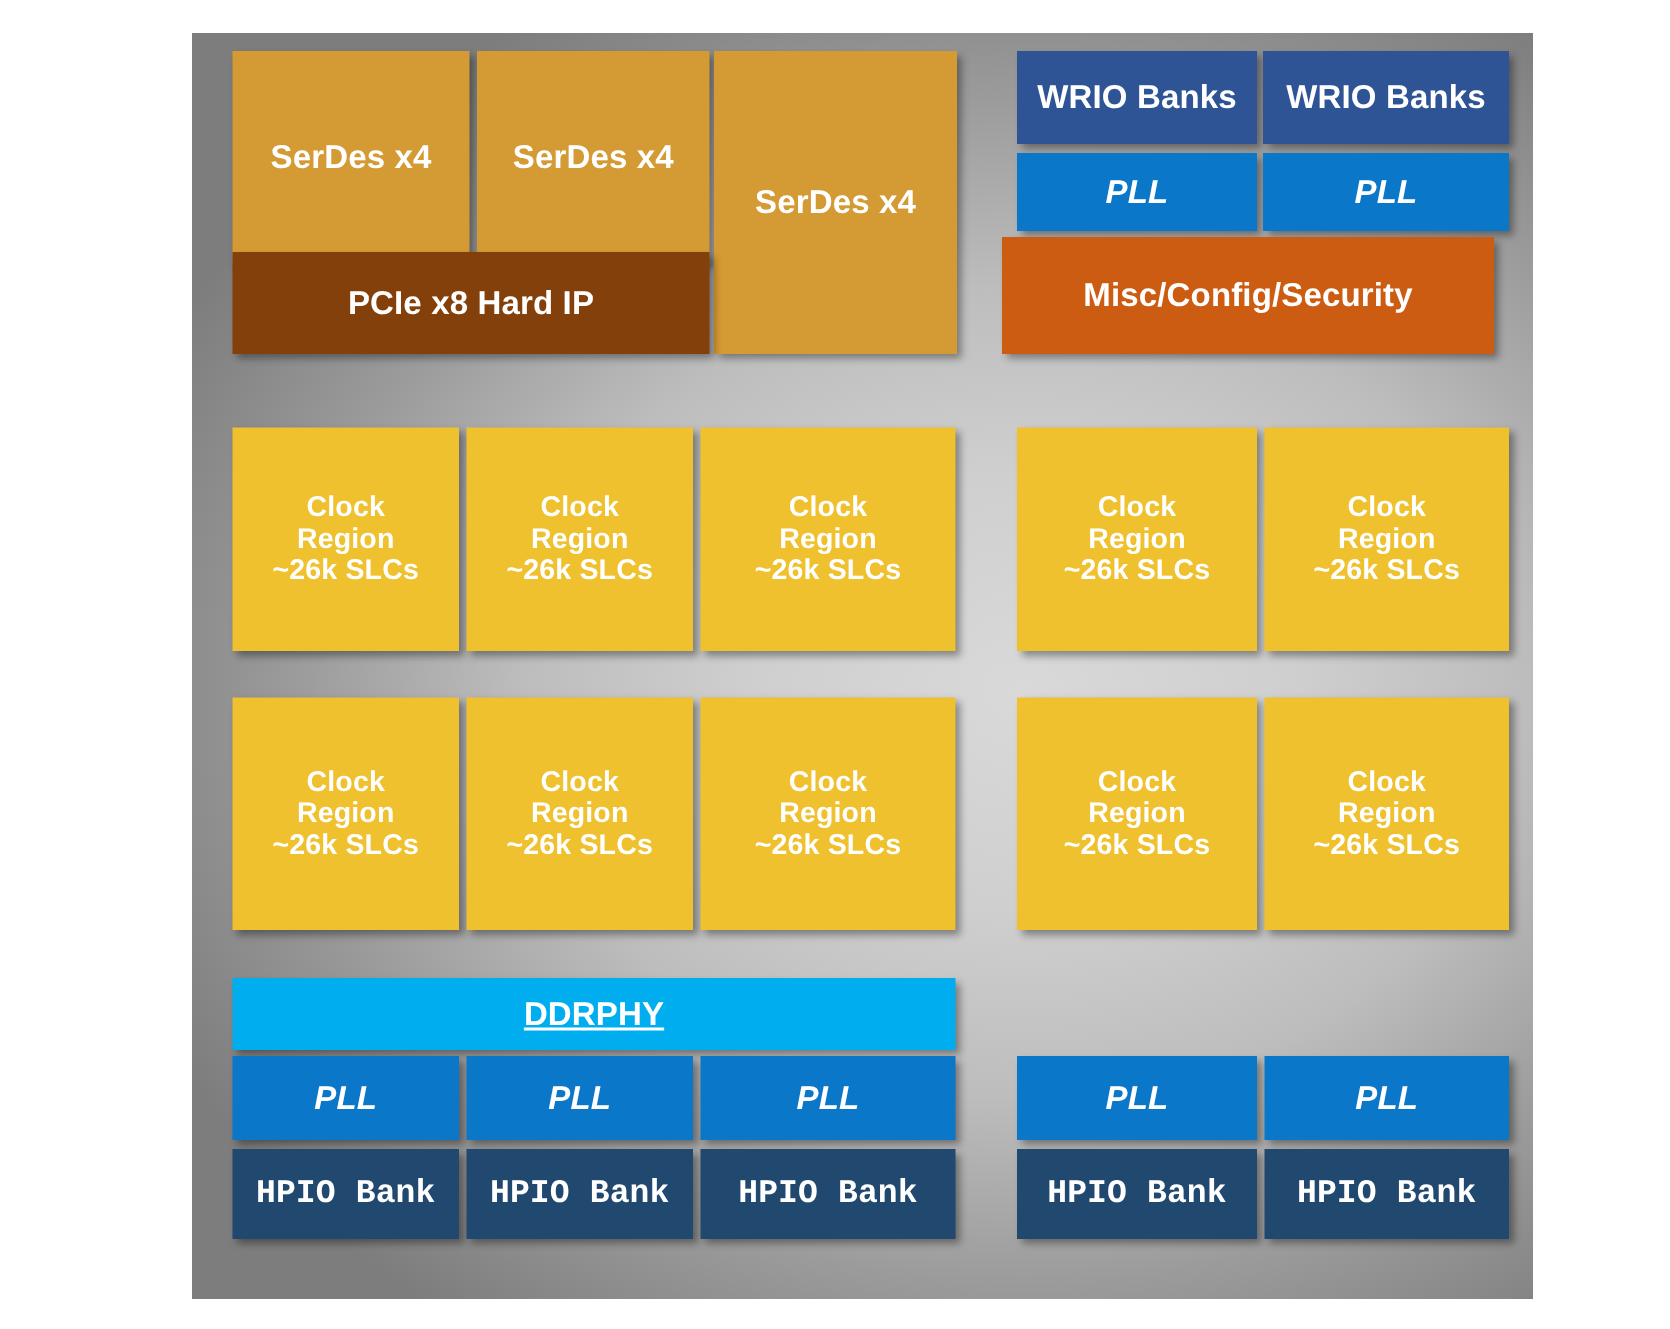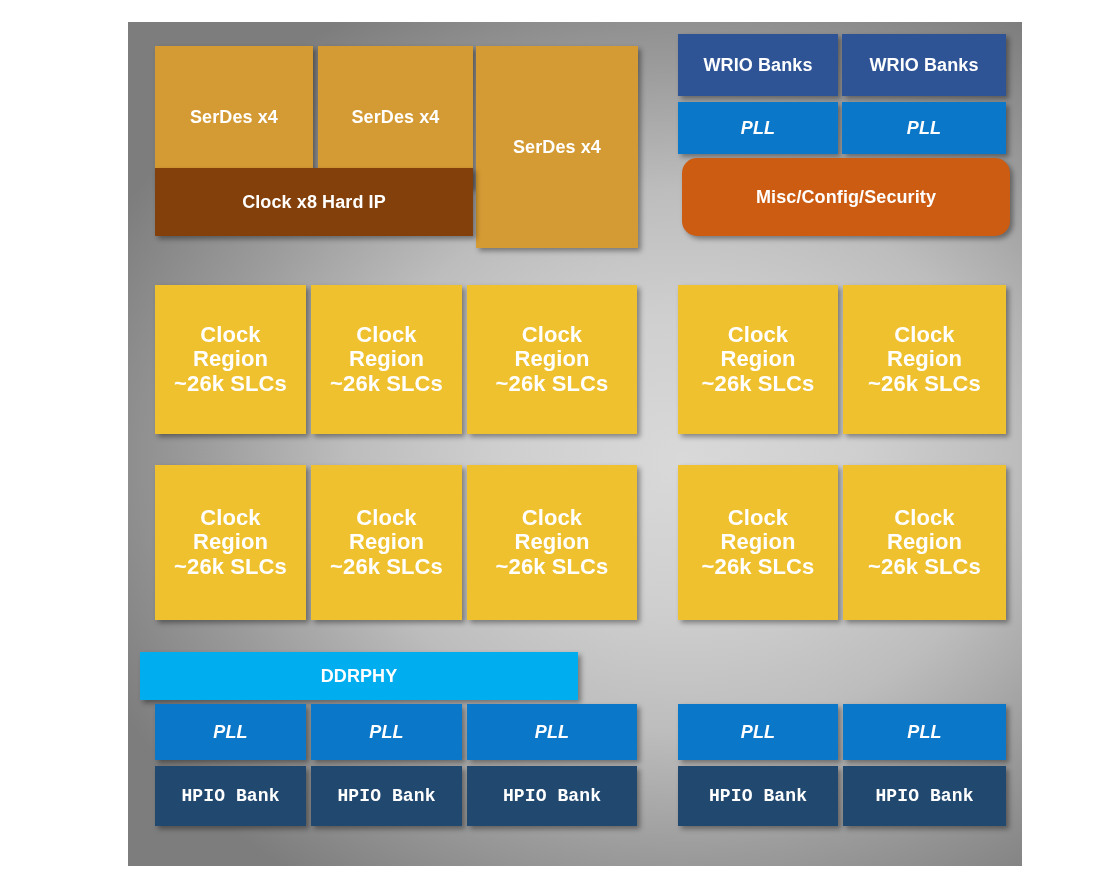--- a/index.html
+++ b/index.html
@@ -35,54 +35,54 @@
     color: #ffffff;
     font-weight: bold;
     line-height: 1.12;
     box-shadow: 3px 3px 5px rgba(0,0,0,0.38);
     box-sizing: border-box;
     white-space: pre-line;
     letter-spacing: 0.1px;
   }
 
   
-  .c-serdes   { background: #d49a33; margin-top: 12px; }
+  .c-serdes   { background: #d49a33; }
   .c-pcie     { background: #84400b; }
   .c-wrio     { background: #2e5496; }
   .c-pll      { background: #0a77c8; font-style: italic; }
   .c-misc     { background: #cc5c12; }
   .c-clock    { background: #f0c12e; }
   .c-ddrphy   { background: #00aeef; }
   .c-hpio     { background: #21486e; font-family: Liberation Mono, monospace; }
 
-  .t22 { font-size: 18px; }
-  .t21 { font-size: 22px; }
+  .t22 { font-size: 22px; }
+  .t21 { font-size: 19px; }
 </style>
 </head>
 <body>
 
 <div id="die-canvas">
 
   <div class="block c-serdes t22" style="left:27px; top:12px; width:158px; height:142px;">SerDes x4</div>
 
   <div class="block c-serdes t22" style="left:190px; top:12px; width:155px; height:142px;">SerDes x4</div>
 
   <div class="block c-serdes t22" style="left:348px; top:12px; width:162px; height:202px;">SerDes x4</div>
 
-  <div class="block c-pcie t22" style="left:27px; top:146px; width:318px; height:68px;">Clock x8 Hard IP</div>
+  <div class="block c-pcie t22" style="left:27px; top:146px; width:318px; height:68px;">PCIe x8 Hard IP</div>
 
   <div class="block c-wrio t22" style="left:550px; top:12px; width:160px; height:62px;">WRIO Banks</div>
 
   <div class="block c-wrio t22" style="left:714px; top:12px; width:164px; height:62px;">WRIO Banks</div>
 
   <div class="block c-pll t22" style="left:550px; top:80px; width:160px; height:52px;">PLL</div>
 
   <div class="block c-pll t22" style="left:714px; top:80px; width:164px; height:52px;">PLL</div>
 
-  <div class="block c-misc t22" style="left:554px; top:136px; width:328px; height:78px;border-radius:15px;">Misc/Config/Security</div>
+  <div class="block c-misc t22" style="left:540px; top:136px; width:328px; height:78px;">Misc/Config/Security</div>
 
   <div class="block c-clock t21" style="left:27px; top:263px; width:151px; height:149px;">Clock
 Region
 ~26k SLCs</div>
 
   <div class="block c-clock t21" style="left:183px; top:263px; width:151px; height:149px;">Clock
 Region
 ~26k SLCs</div>
 
   <div class="block c-clock t21" style="left:339px; top:263px; width:170px; height:149px;">Clock
@@ -110,21 +110,21 @@
 ~26k SLCs</div>
 
   <div class="block c-clock t21" style="left:550px; top:443px; width:160px; height:155px;">Clock
 Region
 ~26k SLCs</div>
 
   <div class="block c-clock t21" style="left:715px; top:443px; width:163px; height:155px;">Clock
 Region
 ~26k SLCs</div>
 
-  <div class="block c-ddrphy t22" style="left:12px; top:630px; width:438px; height:48px;">DDRPHY</div>
+  <div class="block c-ddrphy t22" style="left:27px; top:630px; width:482px; height:48px;text-decoration:underline;">DDRPHY</div>
 
   <div class="block c-pll t22" style="left:27px; top:682px; width:151px; height:56px;">PLL</div>
 
   <div class="block c-pll t22" style="left:183px; top:682px; width:151px; height:56px;">PLL</div>
 
   <div class="block c-pll t22" style="left:339px; top:682px; width:170px; height:56px;">PLL</div>
 
   <div class="block c-hpio t22" style="left:27px; top:744px; width:151px; height:60px;">HPIO Bank</div>
 
   <div class="block c-hpio t22" style="left:183px; top:744px; width:151px; height:60px;">HPIO Bank</div>

